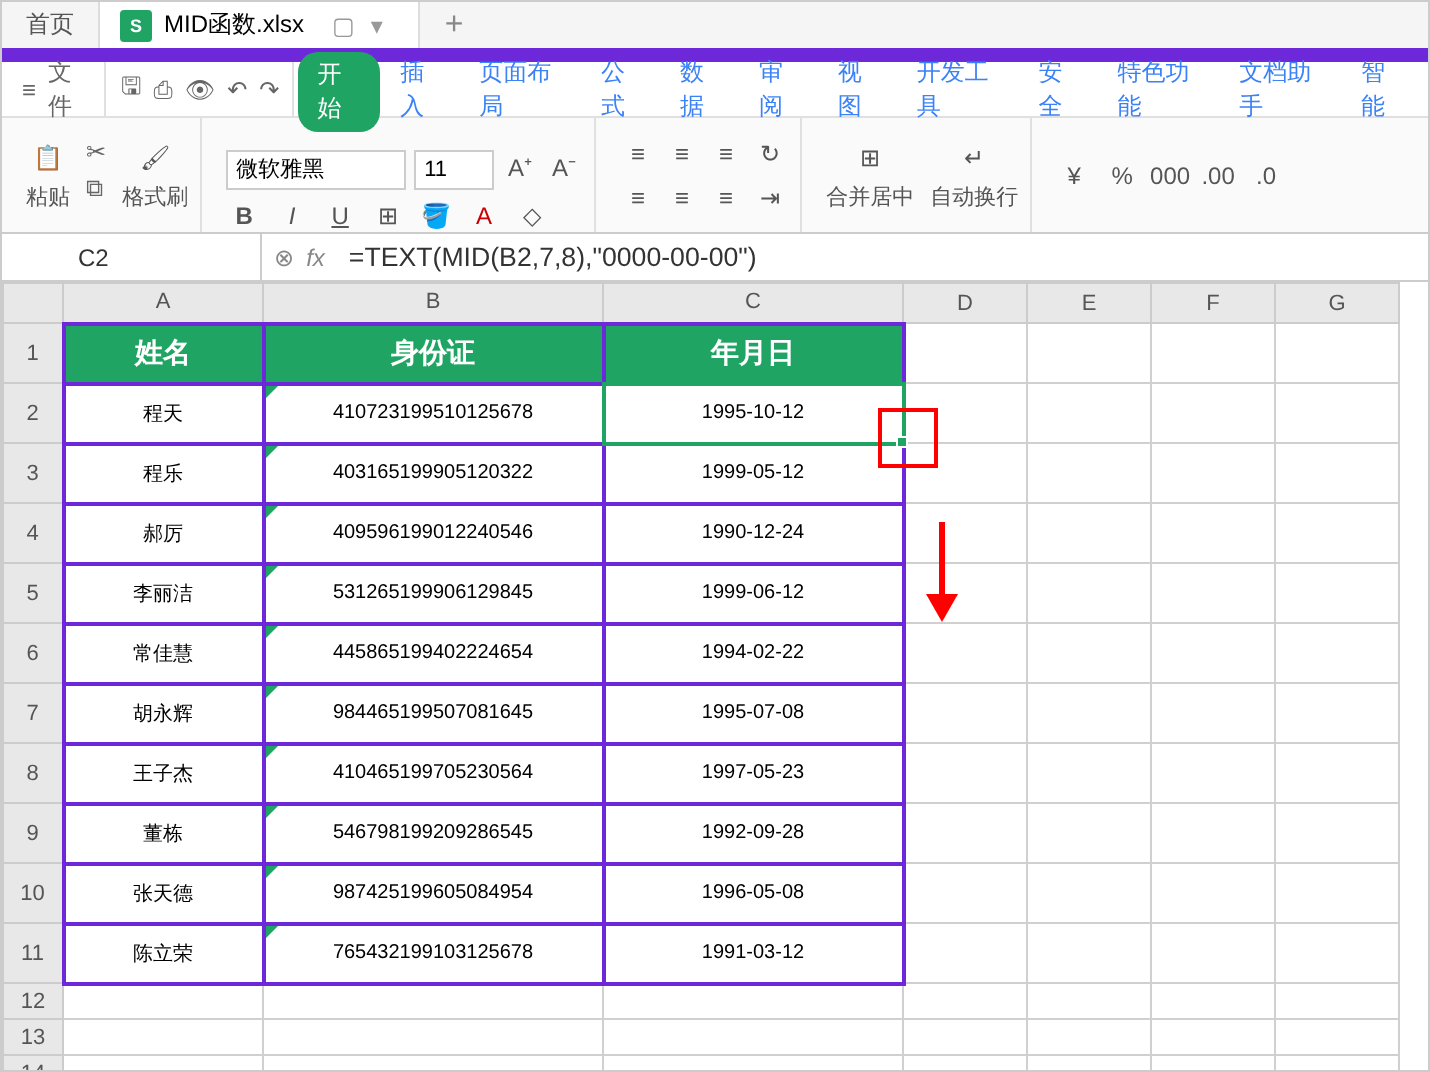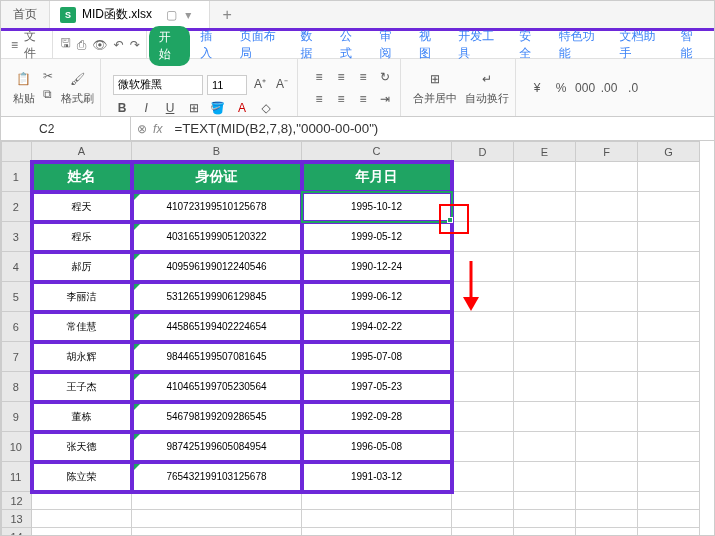--- a/index.html
+++ b/index.html
@@ -1,19 +1,19 @@
 <!DOCTYPE html>
 <html><head>
 <meta charset="utf-8">
 <style>
 * { margin: 0; padding: 0; box-sizing: border-box; }
 body { font-family: "Microsoft YaHei", sans-serif; font-size: 12px; background: #fff; width: 715px; height: 536px; overflow: hidden; border: 1px solid #ccc; position: relative; }
 
 
-.titlebar { height: 30px; background: #f5f5f5; display: flex; align-items: center; border-bottom: 3px solid #6d28d9; text-align: right; }
+.titlebar { height: 30px; background: #f5f5f5; display: flex; align-items: center; border-bottom: 7px solid #6d28d9; text-align: right; }
 .home-tab { padding: 0 12px; height: 100%; display: flex; align-items: center; color: #555; border-right: 1px solid #ddd; }
 .file-tab { padding: 0 10px; height: 100%; display: flex; align-items: center; gap: 6px; background: #fff; border-right: 1px solid #ddd; }
 .file-icon { width: 16px; height: 16px; background: #1fa463; border-radius: 2px; display: flex; align-items: center; justify-content: center; color: #fff; font-size: 9px; font-weight: bold; }
 .wps-icons { display: flex; gap: 8px; padding: 0 8px; color: #999; }
 .add-tab { padding: 0 12px; color: #888; font-size: 16px; }
 
 
 .menubar { height: 28px; background: #fff; display: flex; align-items: center; border-bottom: 1px solid #e0e0e0; padding: 0 4px; gap: 2px; }
 .menu-icon-group { display: flex; gap: 6px; padding: 0 6px; border-right: 1px solid #e0e0e0; height: 100%; align-items: center; color: #666; }
 .menu-tabs { display: flex; align-items: flex-end; gap: 2px; }
@@ -45,21 +45,21 @@
 .grid-wrap { position: relative; }
 .grid { border-collapse: collapse; table-layout: fixed; }
 .corner { width: 30px; height: 20px; background: #e8e8e8; border: 1px solid #ccc; }
 .col-hdr { height: 20px; background: #e8e8e8; border: 1px solid #ccc; text-align: center; color: #555; font-size: 11px; }
 .row-hdr { width: 30px; background: #e8e8e8; border: 1px solid #ccc; text-align: center; color: #555; font-size: 11px; }
 .col-A { width: 100px; }
 .col-B { width: 170px; }
 .col-C { width: 150px; }
 .col-D, .col-E, .col-F, .col-G { width: 62px; }
 .cell { border: 1px solid #d0d0d0; height: 18px; padding: 0 4px; text-align: center; font-size: 10px; position: relative; }
-.data-row .cell { height: 30px; border: 4px solid #6d28d9; }
+.data-row .cell { height: 30px; border: 2px solid #6d28d9; }
 .hdr-cell { background: #1fa463; color: #fff; font-weight: bold; height: 30px; border: 1px solid #888; font-size: 14px; }
 .tri { position: absolute; left: 0; top: 0; width: 0; height: 0; border-top: 6px solid #1fa463; border-right: 6px solid transparent; }
 .empty-cell { border: 1px solid #d0d0d0; }
 
 
 .selected { outline: 2px solid #1fa463; outline-offset: -1px; position: relative; }
 .fill-handle { position: absolute; right: -3px; bottom: -3px; width: 6px; height: 6px; background: #1fa463; border: 1px solid #fff; }
 
 
 .red-box { position: absolute; border: 2px solid red; width: 30px; height: 30px; pointer-events: none; }
@@ -94,22 +94,22 @@
     <span>🖫</span>
     <span>⎙</span>
     <span>👁</span>
     <span>↶</span>
     <span>↷</span>
   </div>
   <div class="menu-tabs">
     <span class="menu-tab active">开始</span>
     <span class="menu-tab">插入</span>
     <span class="menu-tab">页面布局</span>
+    <span class="menu-tab">公式</span>
     <span class="menu-tab">数据</span>
-    <span class="menu-tab">公式</span>
     <span class="menu-tab">审阅</span>
     <span class="menu-tab">视图</span>
     <span class="menu-tab">开发工具</span>
     <span class="menu-tab">安全</span>
     <span class="menu-tab">特色功能</span>
     <span class="menu-tab">文档助手</span>
     <span class="menu-tab">智能</span>
   </div>
 </div>
 

